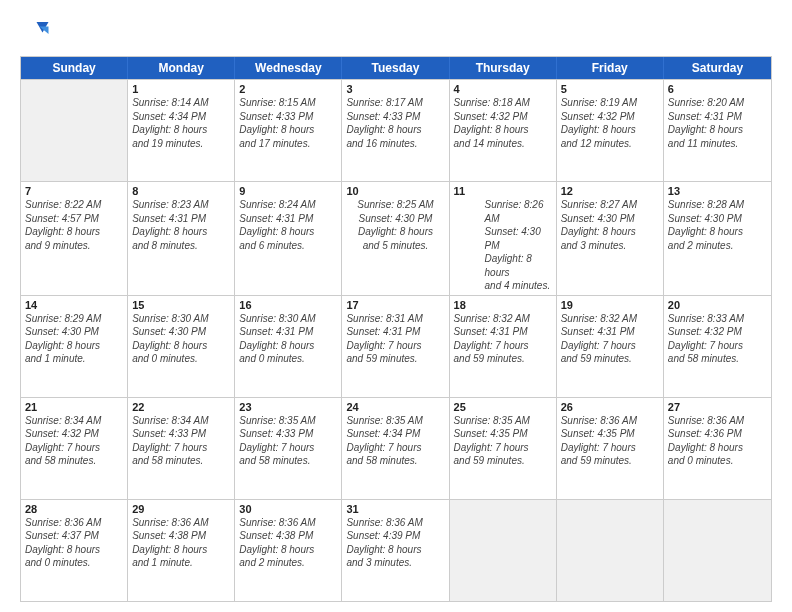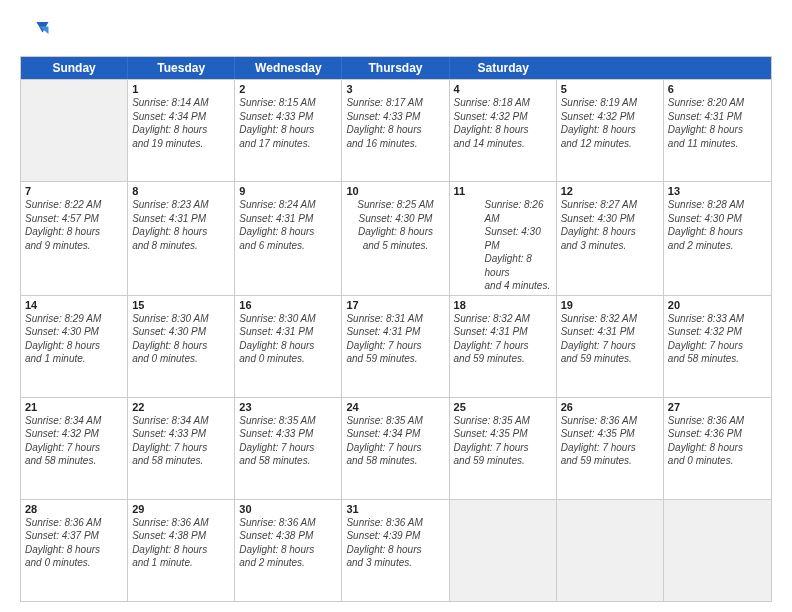--- a/index.html
+++ b/index.html
@@ -127,23 +127,25 @@
     </div>
     <div class="title-block">
       <div class="month-title"></div>
       <div class="location"></div>
     </div>
   </div>
 
   <div class="calendar">
     <div class="cal-header-row">
     <div class="cal-header-cell">Sunday</div>
+        <div class="cal-header-cell">Monday</div>
+        <div class="cal-header-cell">Wednesday</div>
         <div class="cal-header-cell">Tuesday</div>
-        <div class="cal-header-cell">Wednesday</div>
         <div class="cal-header-cell">Thursday</div>
+        <div class="cal-header-cell">Friday</div>
         <div class="cal-header-cell">Saturday</div>
       </div>
     <div class="cal-body">
     <div class="cal-row">
           <div class="cal-cell shaded"></div>
           <div class="cal-cell">
             <span class="day-num">1</span>
             <div class="day-info" style="white-space: pre-line;">Sunrise: 8:14 AM
 Sunset: 4:34 PM
 Daylight: 8 hours

